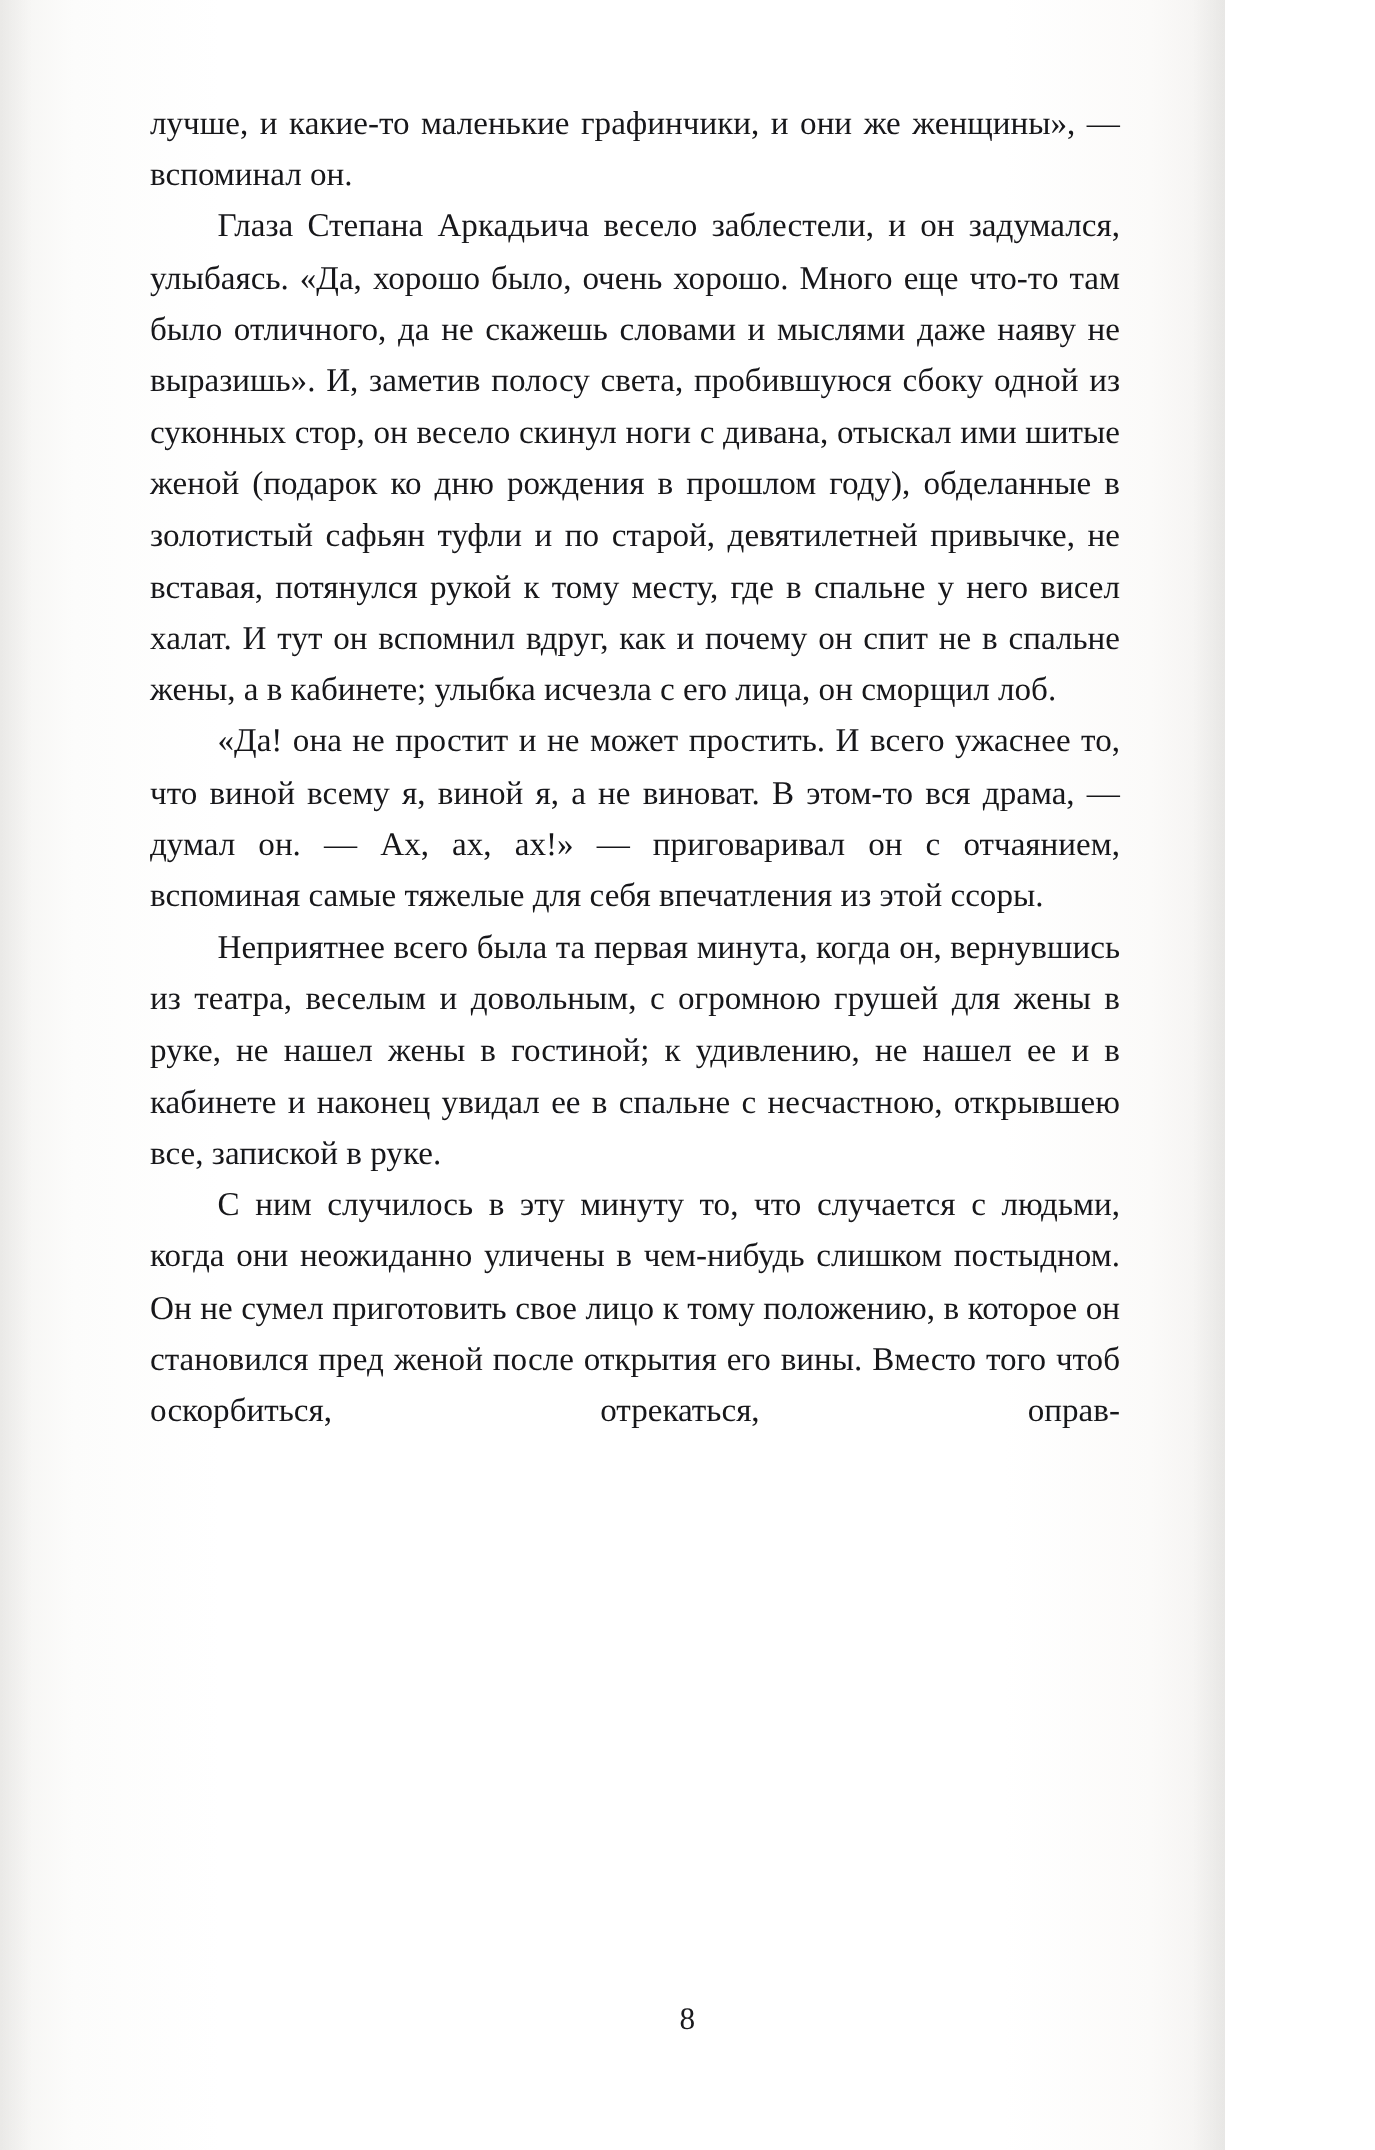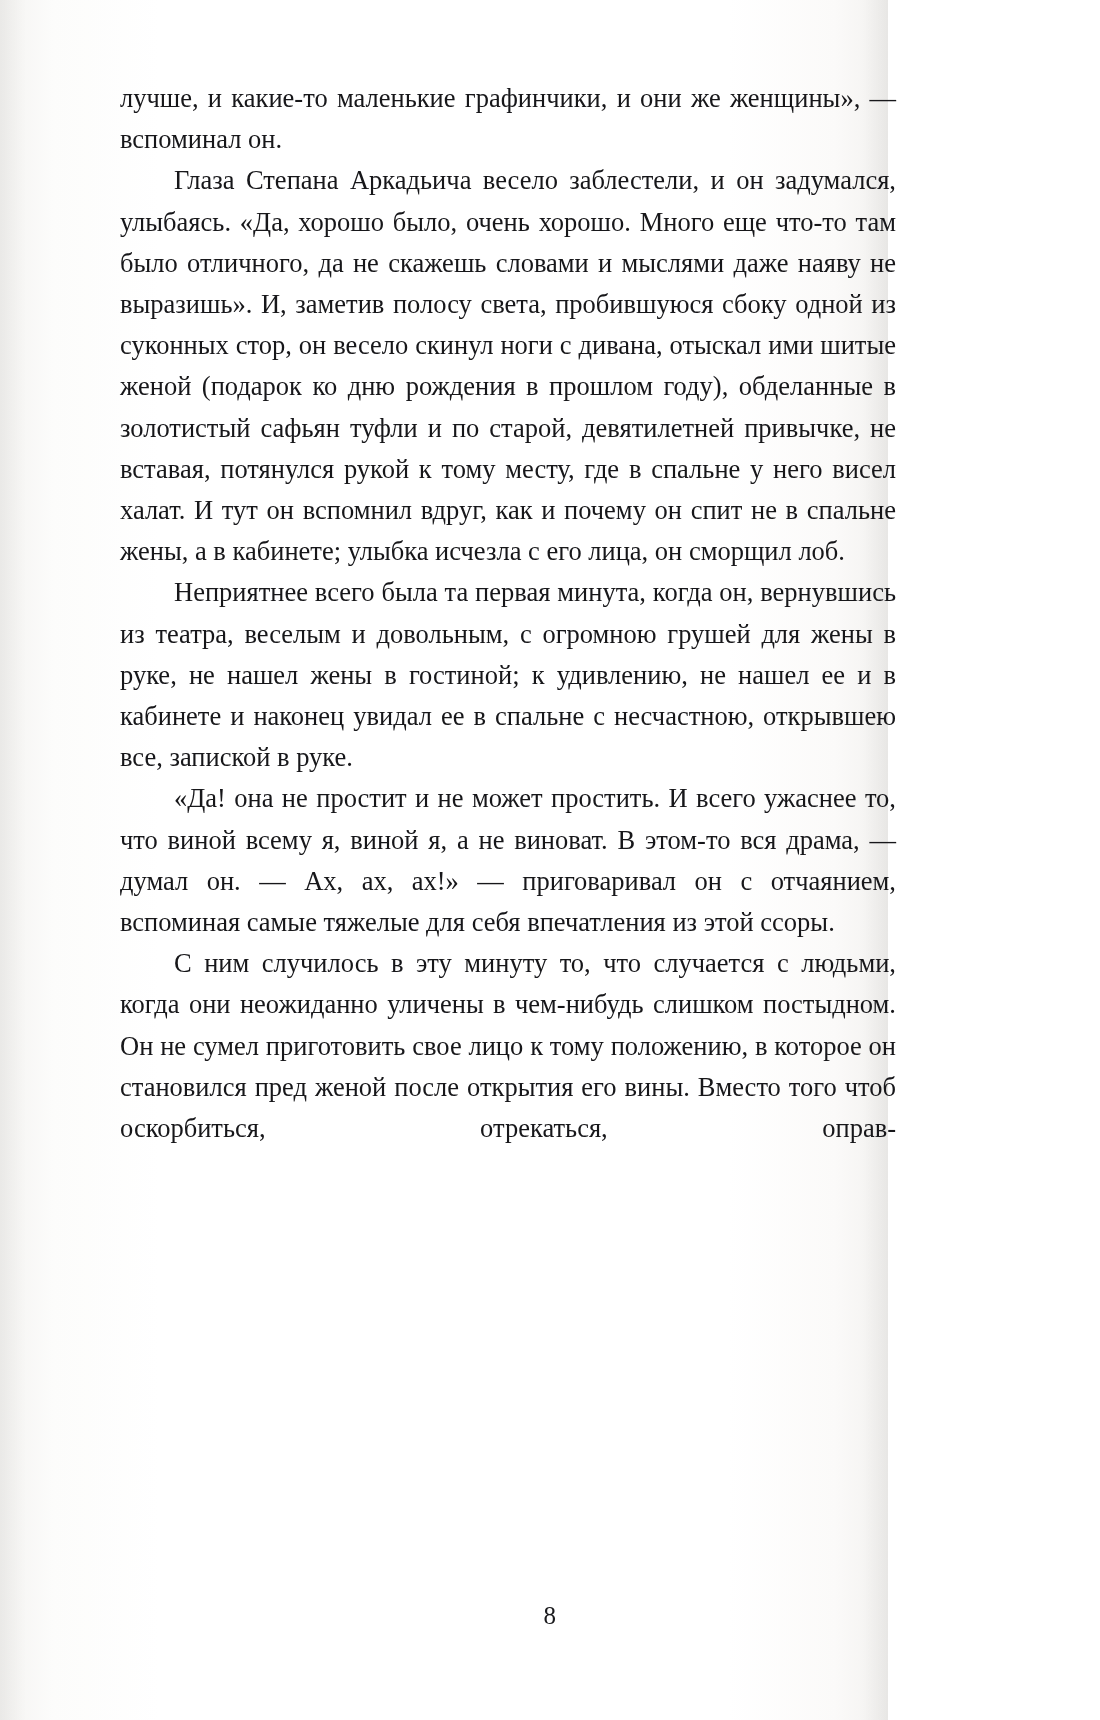--- a/index.html
+++ b/index.html
@@ -10,21 +10,21 @@
     width: 1100px;
     height: 1720px;
     background: #ffffff;
     font-family: "Liberation Serif", "DejaVu Serif", serif;
     overflow: hidden;
   }
 
   
   .page {
     position: relative;
-    width: 888px;
+    width: 980px;
     height: 1720px;
     background:
       linear-gradient(90deg, #f4f3f1 0%, #fcfcfb 6%, #ffffff 18%, #ffffff 82%, #fbfaf9 94%, #f2f1ef 100%);
     box-sizing: border-box;
   }
 
   .text-block {
     position: absolute;
     left: 120px;
     top: 78px;
@@ -80,20 +80,20 @@
 <body>
 
 <div class="page">
 
   <div class="edge-left"></div>
   <div class="edge-right"></div>
 
   <div class="text-block">
     <p class="para continuation">лучше, и какие-то маленькие графинчики, и они же женщины», — вспоминал он.</p>
     <p class="para">Глаза Степана Аркадьича весело заблестели, и он задумался, улыбаясь. «Да, хорошо было, очень хорошо. Много еще что-то там было отличного, да не скажешь словами и мыслями даже наяву не выразишь». И, заметив полосу света, пробившуюся сбоку одной из суконных стор, он весело скинул ноги с дивана, отыскал ими шитые женой (подарок ко дню рождения в прошлом году), обделанные в золотистый сафьян туфли и по старой, девятилетней привычке, не вставая, потянулся рукой к тому месту, где в спальне у него висел халат. И тут он вспомнил вдруг, как и почему он спит не в спальне жены, а в кабинете; улыбка исчезла с его лица, он сморщил лоб.</p>
+    <p class="para">«Да! она не простит и не может простить. И всего ужаснее то, что виной всему я, виной я, а не виноват. В этом-то вся драма, — думал он. — Ах, ах, ах!» — приговаривал он с отчаянием, вспоминая самые тяжелые для себя впечатления из этой ссоры.</p>
     <p class="para">Неприятнее всего была та первая минута, когда он, вернувшись из театра, веселым и довольным, с огромною грушей для жены в руке, не нашел жены в гостиной; к удивлению, не нашел ее и в кабинете и наконец увидал ее в спальне с несчастною, открывшею все, запиской в руке.</p>
-    <p class="para">«Да! она не простит и не может простить. И всего ужаснее то, что виной всему я, виной я, а не виноват. В этом-то вся драма, — думал он. — Ах, ах, ах!» — приговаривал он с отчаянием, вспоминая самые тяжелые для себя впечатления из этой ссоры.</p>
     <p class="para">С ним случилось в эту минуту то, что случается с людьми, когда они неожиданно уличены в чем-нибудь слишком постыдном. Он не сумел приготовить свое лицо к тому положению, в которое он становился пред женой после открытия его вины. Вместо того чтоб оскорбиться, отрекаться, оправ-</p>
   </div>
 
   <div class="folio">8</div>
 
 </div>
 
 </body></html>

